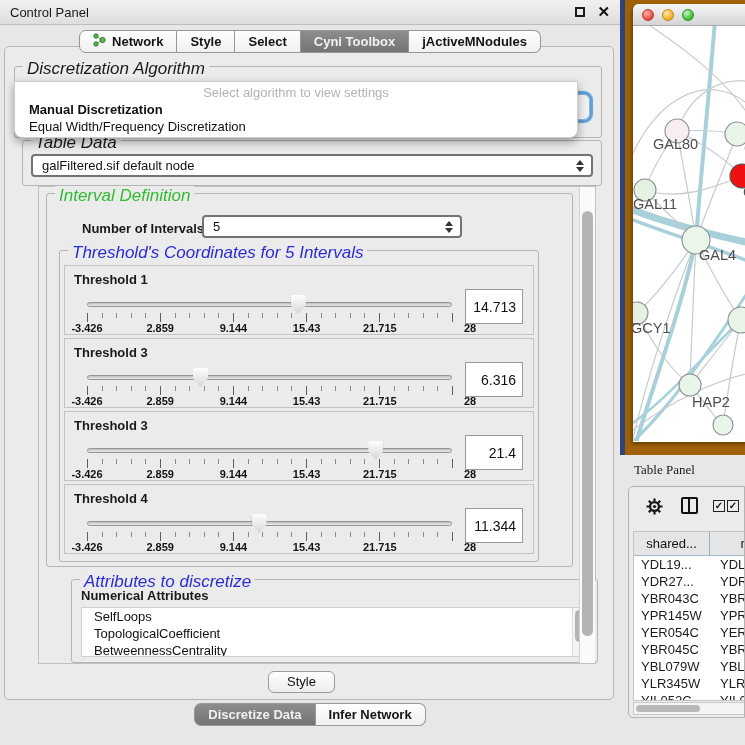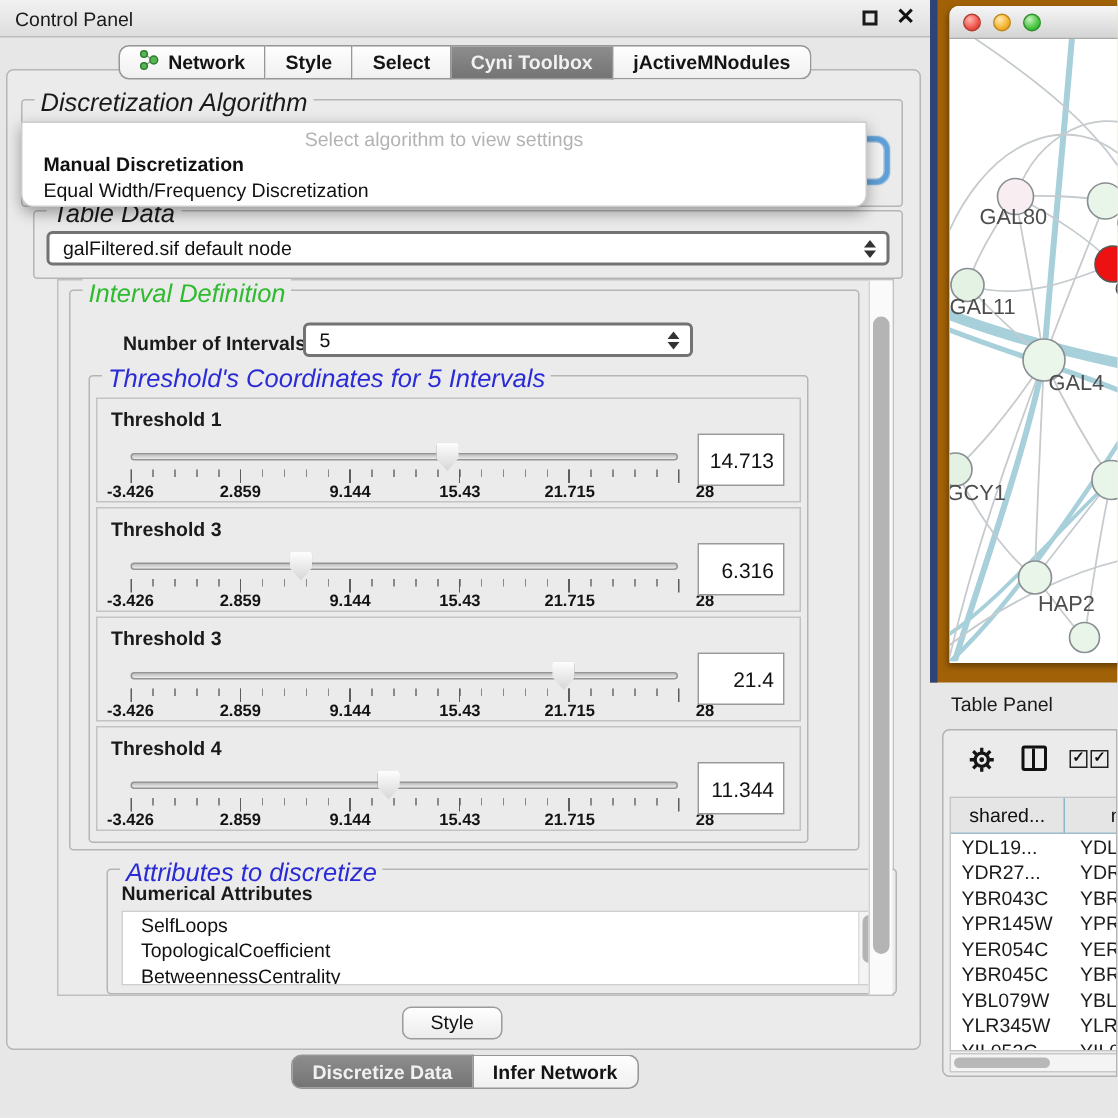--- a/index.html
+++ b/index.html
@@ -173,21 +173,21 @@
   }
   .light{width:12px; height:12px; border-radius:50%;}
   .light-red{background:radial-gradient(circle at 35% 30%,#ffb5ae,#f0544b 60%,#c23a31); border:1px solid #b3392f;}
   .light-yellow{background:radial-gradient(circle at 35% 30%,#ffeab2,#f5b32e 60%,#cd8f1c); border:1px solid #bd881b;}
   .light-green{background:radial-gradient(circle at 35% 30%,#c9f0c1,#46c63f 60%,#2f9e2c); border:1px solid #2d8e2a;}
   .network-canvas{position:relative; width:117px; height:415px; background:#fff; overflow:hidden;}
   .network-canvas svg{display:block;}
   .e{stroke:#c6cbce; stroke-width:1.2; fill:none;}
   .t{stroke:#a7d0db; fill:none;}
 
-  .table-panel-title{position:absolute; left:634px; top:462px; font-size:13px;}
+  .table-panel-title{position:absolute; left:634px; top:462px; font-size:13px;font-family:Liberation Serif, serif;}
   .table-panel{
     position:absolute; left:628px; top:486px; width:117px; height:232px;
     background:#ebebeb; border:1px solid #b3b3b3; border-radius:5px 0 0 5px;
     overflow:hidden;
   }
   .tp-toolbar{position:absolute; left:0; top:0; width:117px; height:42px;}
   .gear-wrap{position:absolute; left:17px; top:11px;}
   .colicon{position:absolute; left:52px; top:10px; width:17px; height:17px; border:2px solid #111; border-radius:2px;}
   .colicon::after{content:""; position:absolute; left:5px; top:0; width:2px; height:13px; background:#111;}
   .cb{position:absolute; top:13px; width:12px; height:12px; border:1.5px solid #222; font-size:10px; line-height:10px; text-align:center; color:#111; font-weight:bold;}

